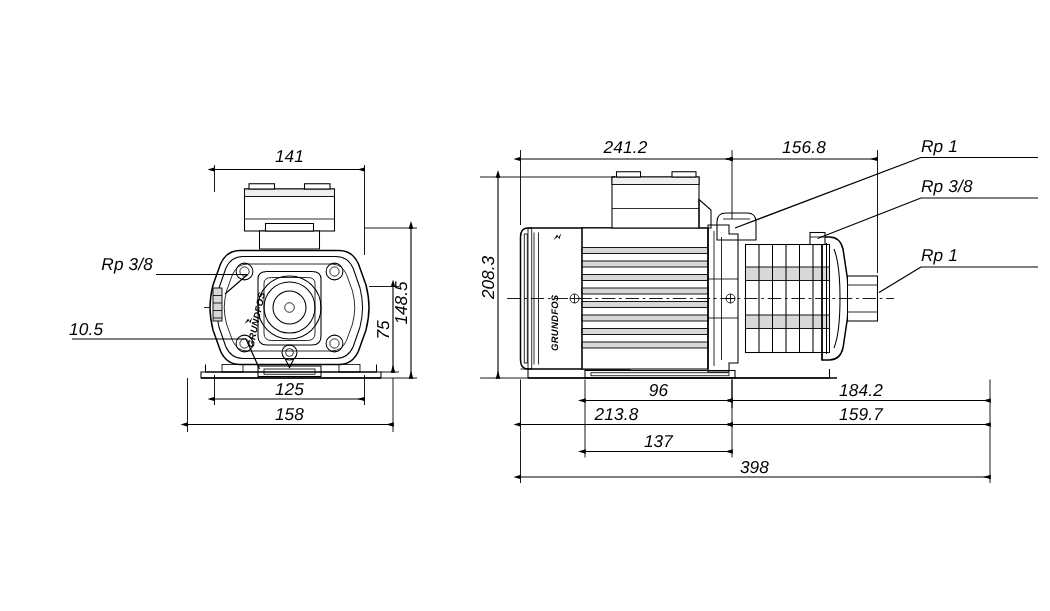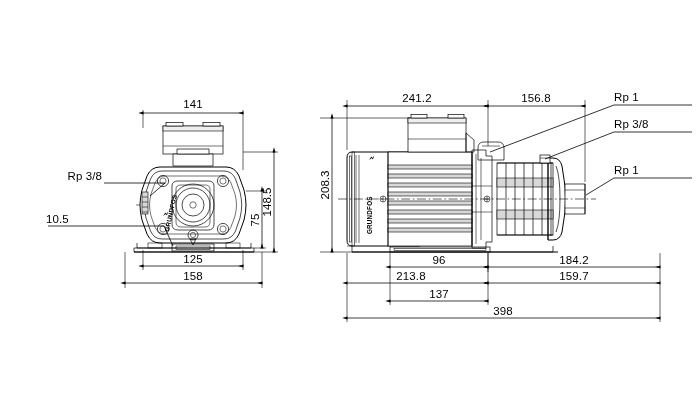--- a/index.html
+++ b/index.html
@@ -13,20 +13,21 @@
     height: 407px;
     overflow: hidden;
     font-family: "Liberation Sans", sans-serif;
     color: #000000;
   }
   #drawing-root {
     position: relative;
     width: 700px;
     height: 407px;
     background: #ffffff;
+    font-style: italic;
   }
   svg#drawing-svg {
     display: block;
     width: 700px;
     height: 407px;
   }
   .dimtext {
     font-family: "Liberation Sans", sans-serif;
     font-size: 11.5px;
     fill: #000000;

